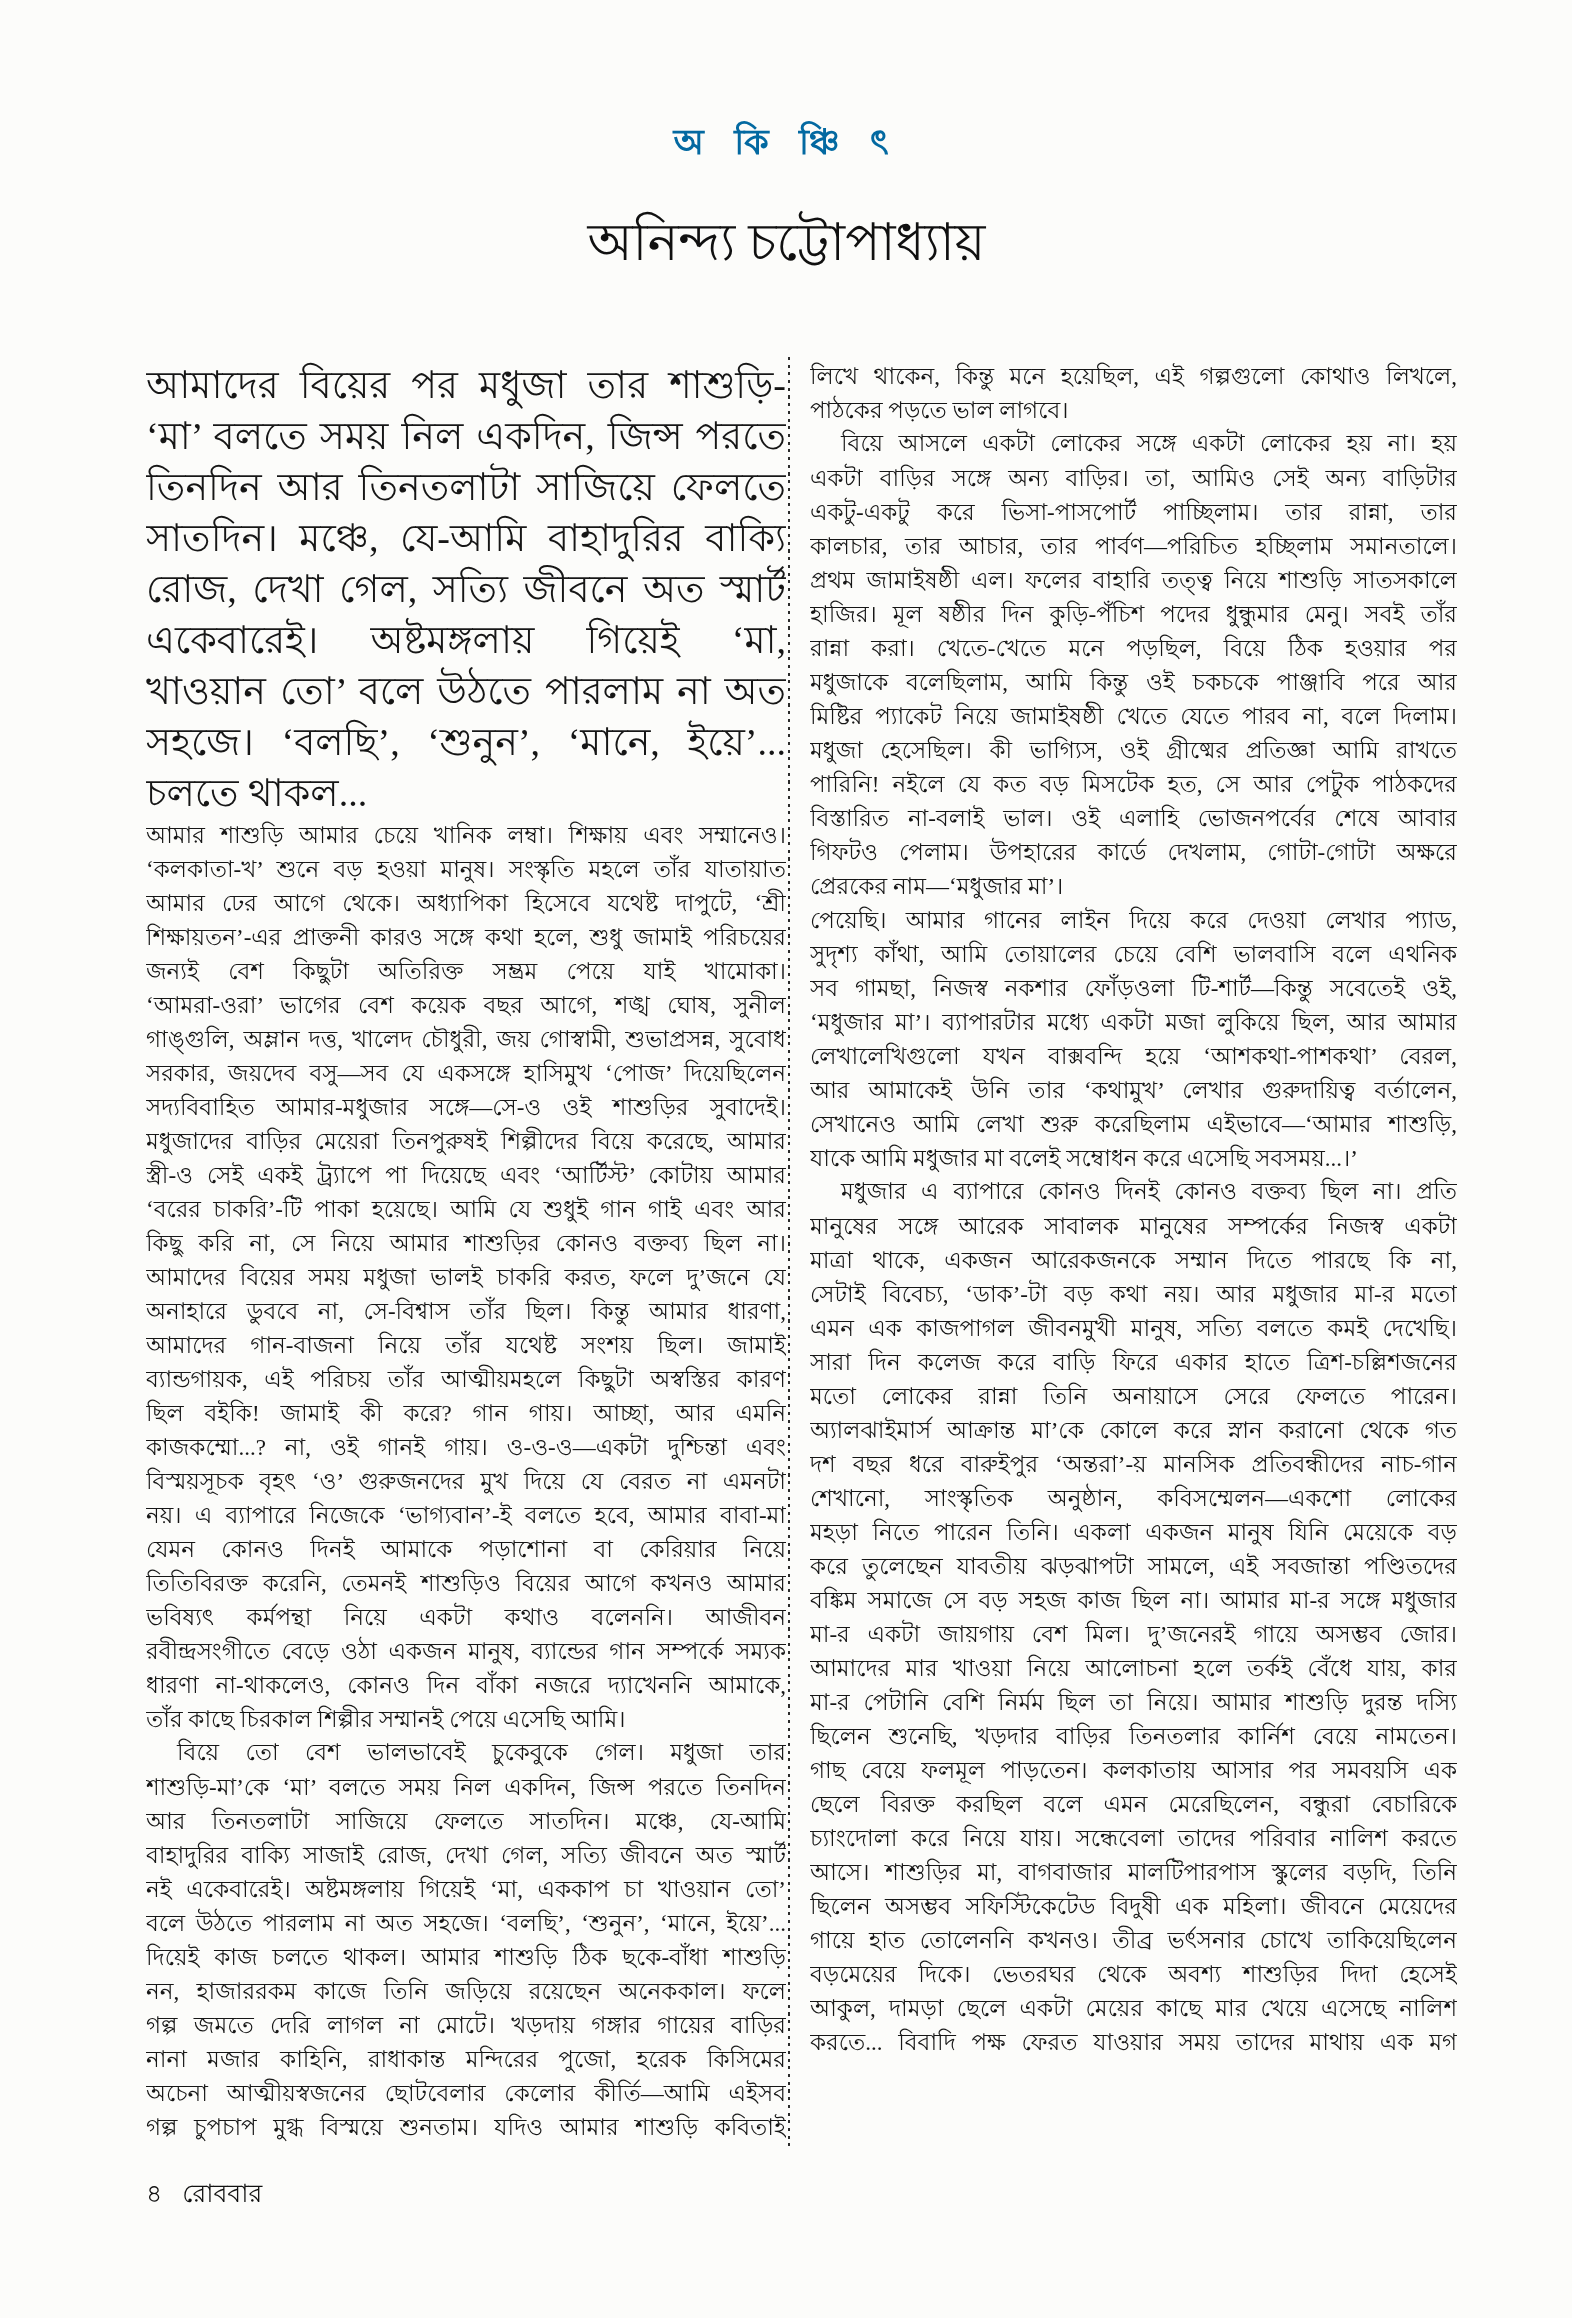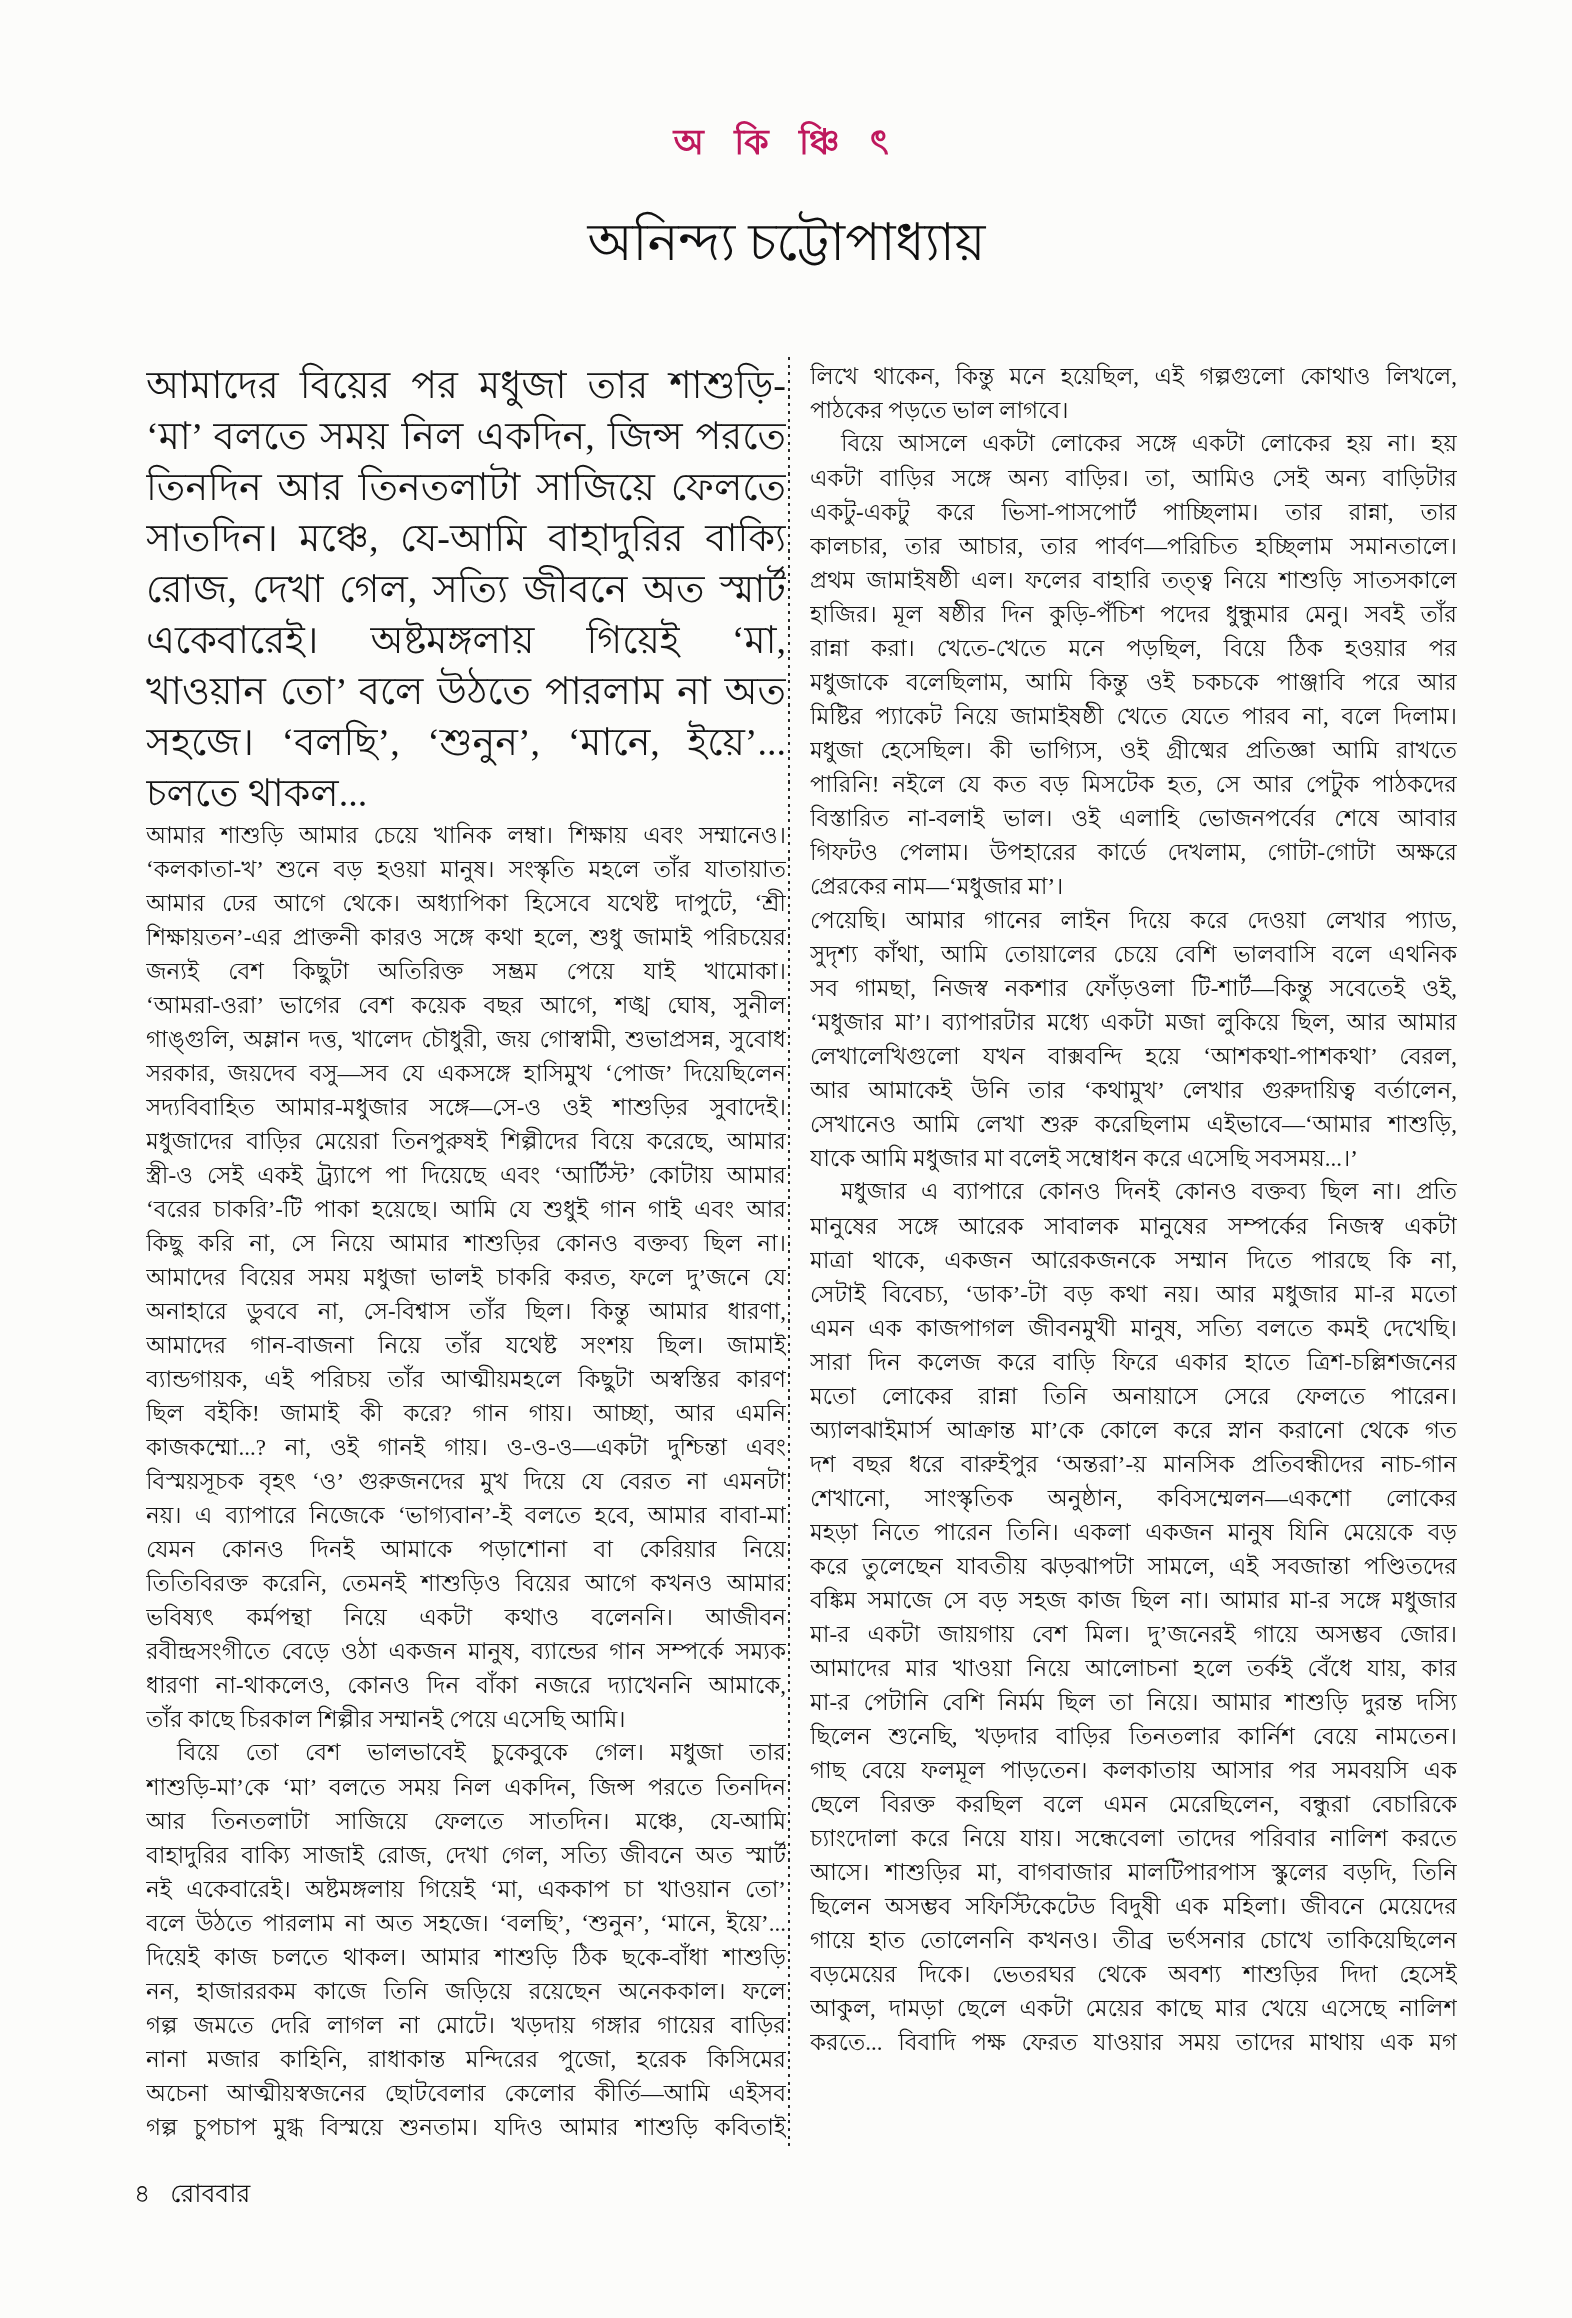--- a/index.html
+++ b/index.html
@@ -48,31 +48,31 @@
   }
   .ln.pend{text-align-last:left;}
   .ln.ind{text-indent:31px;font-family:Liberation Mono, monospace;}
   .divider{
     position:absolute;
     left:788px;top:357px;
     width:2.3px;height:1794px;
     background:repeating-linear-gradient(to bottom,#2a2a2a 0 3.1px,transparent 3.1px 7.7px);
   }
   .footer{
-    position:absolute;left:134px;top:2174px;
+    position:absolute;left:146px;top:2174px;
     font-size:25px;color:#101010;
   }
   .footer .pgnum{margin-right:20px;}
 </style>
 </head>
 <body>
 
 <div class="page">
 
-  <div class="kicker" style="color: #be185d;">অ কি ঞ্চি ৎ</div>
+  <div class="kicker" style="color: #0369a1;">অ কি ঞ্চি ৎ</div>
 
   <h1 class="title">অনিন্দ্য চট্টোপাধ্যায়</h1>
 
   <div class="col col-left">
     <div class="intro">
         <div class="ln">আমাদের বিয়ের পর মধুজা তার শাশুড়ি-মা’কে</div>
         <div class="ln">‘মা’ বলতে সময় নিল একদিন, জিন্স পরতে</div>
         <div class="ln">তিনদিন আর তিনতলাটা সাজিয়ে ফেলতে</div>
         <div class="ln">সাতদিন। মঞ্চে, যে-আমি বাহাদুরির বাক্যি সাজাই</div>
         <div class="ln">রোজ, দেখা গেল, সত্যি জীবনে অত স্মার্ট নই</div>

